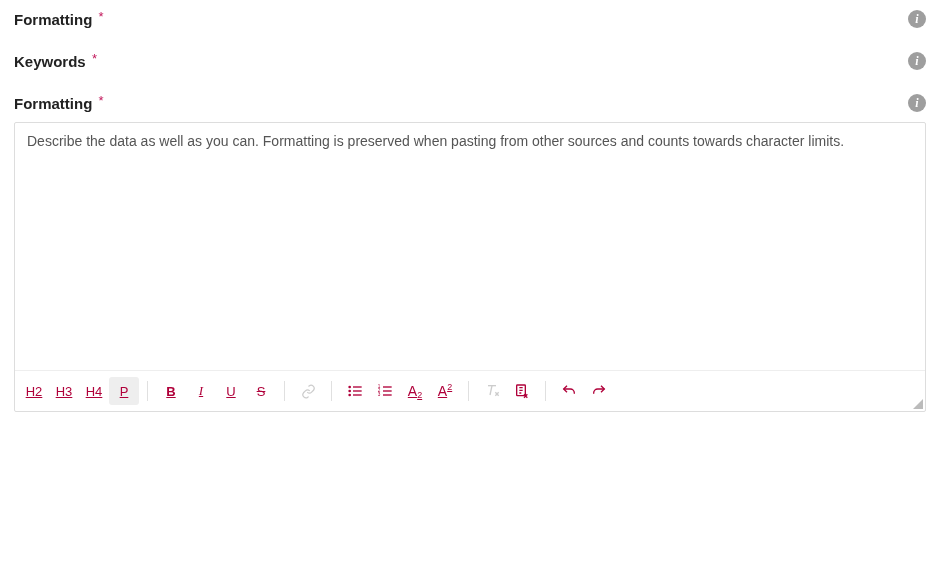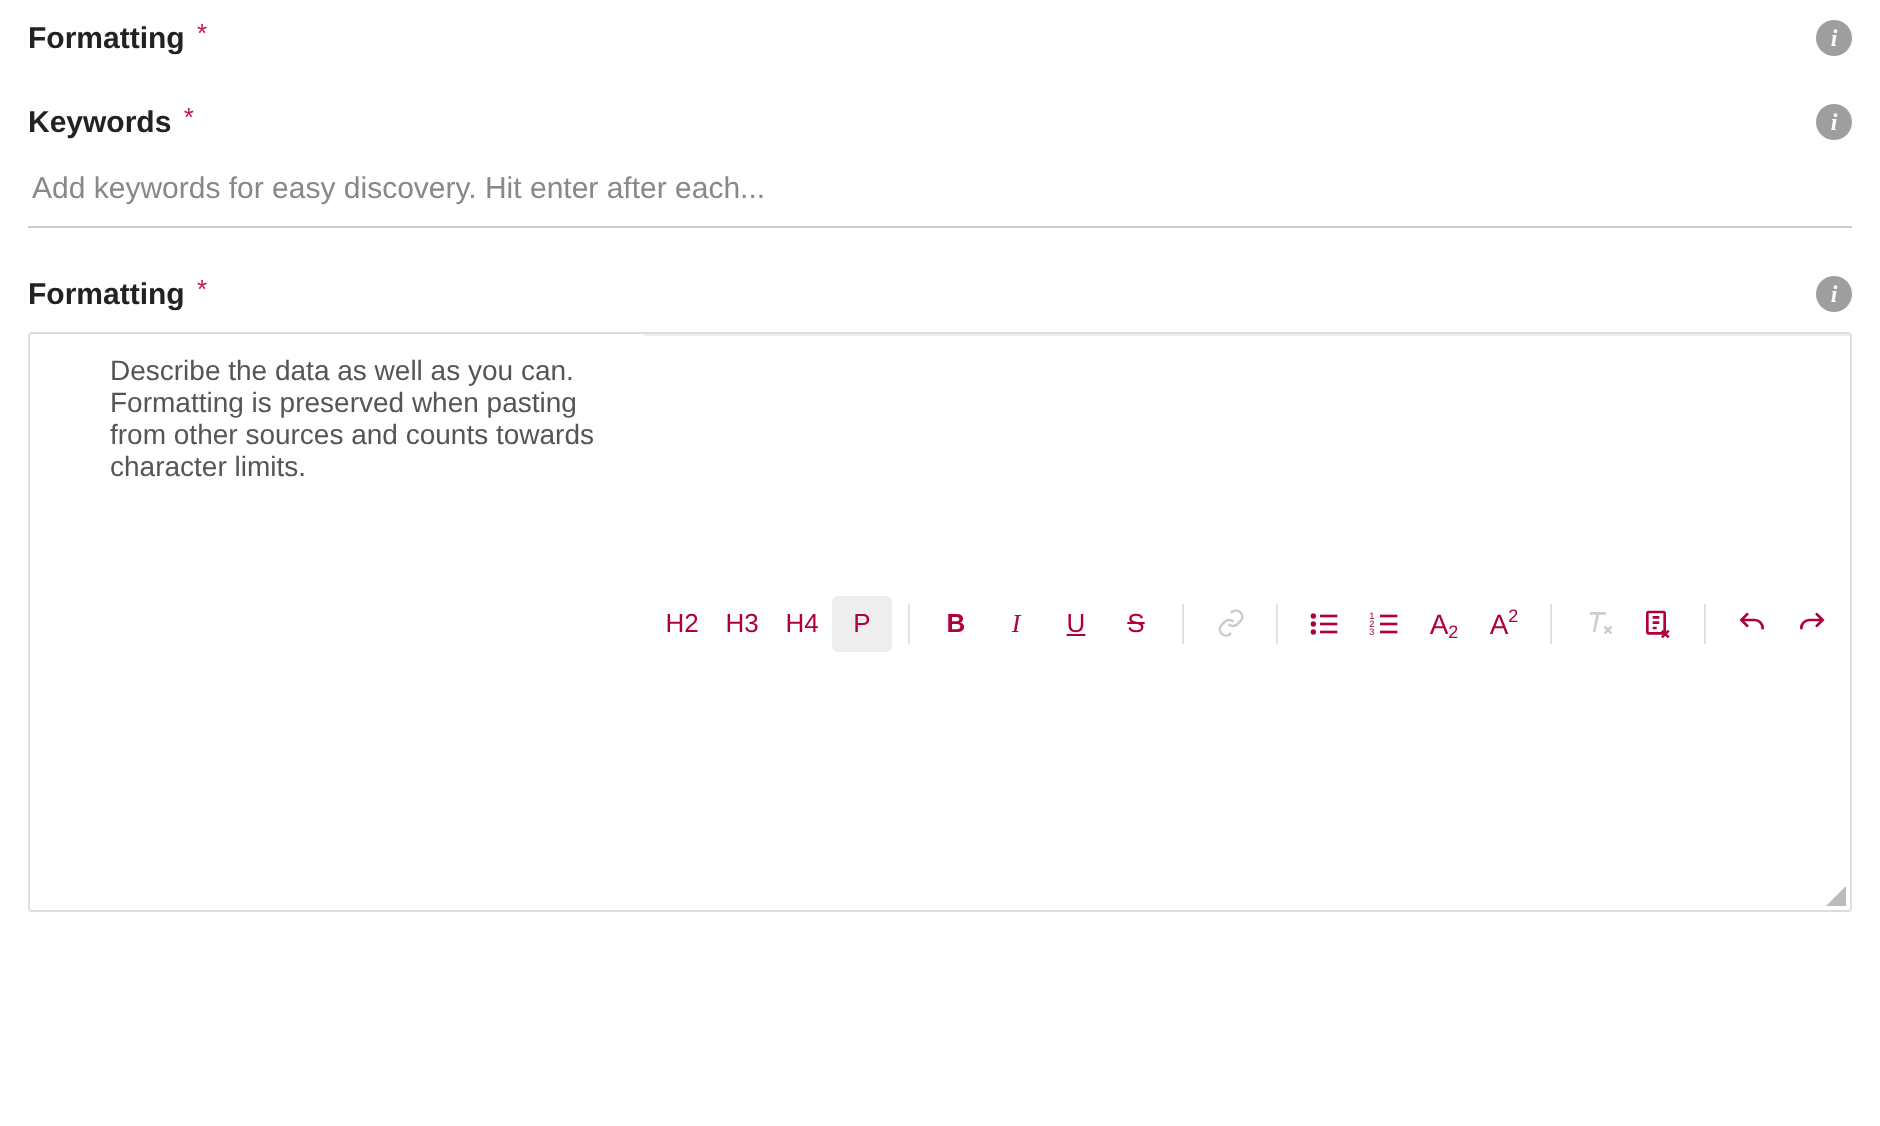--- a/index.html
+++ b/index.html
@@ -56,24 +56,23 @@
     color: #444;
     outline: none;
     background: transparent;
   }
   .text-input::placeholder { color: #888; }
   .editor-box {
     width: 100%;
     border: 1px solid #ddd;
     border-radius: 2px;
     display: flex;
-    flex-direction: row;
+    flex-direction: column;
     height: 290px;
     position: relative;
-    padding-left: 28px;
   }
   .editor-content {
     flex: 1;
     padding: 10px 12px;
     color: #555;
     font-size: 14px;
     outline: none;
     overflow: auto;
   }
   .editor-toolbar {
@@ -88,20 +87,21 @@
     align-items: center;
     justify-content: center;
     min-width: 30px;
     height: 28px;
     padding: 0 6px;
     color: #b0003a;
     font-family: Arial, sans-serif;
     font-size: 13px;
     cursor: pointer;
     border-radius: 3px;
+    text-decoration: underline;
   }
   .tb-btn.selected { background: #eeeeee; }
   .tb-btn.disabled { color: #ccc; cursor: default; }
   .tb-sep {
     width: 1px;
     height: 20px;
     background: #e0e0e0;
     margin: 0 8px;
   }
   .resize-handle {
@@ -136,21 +136,20 @@
 </div>
 
 <div class="field-group">
   <div class="label-row">
     <div>
       <span class="field-label">Keywords</span>
       <span class="required">*</span>
     </div>
     <span class="info-icon">i</span>
   </div>
-  <input type="text" class="text-input" placeholder="Add keywords for easy discovery. Hit enter after each..." style="">
 </div>
 
 <div class="field-group" style="margin-bottom:0;">
   <div class="label-row">
     <div>
       <span class="field-label">Formatting</span>
       <span class="required">*</span>
     </div>
     <span class="info-icon">i</span>
   </div>

